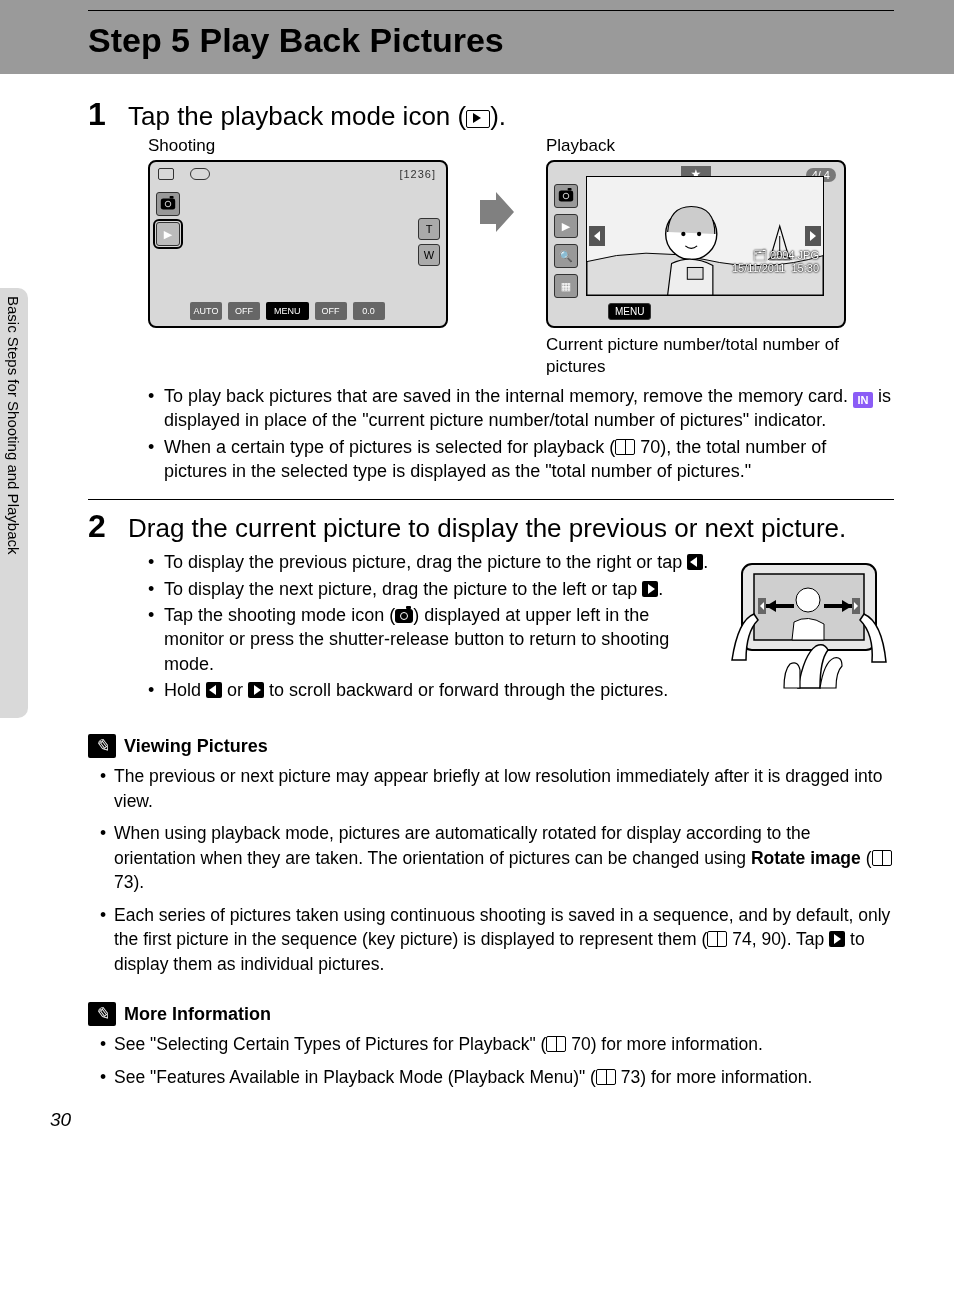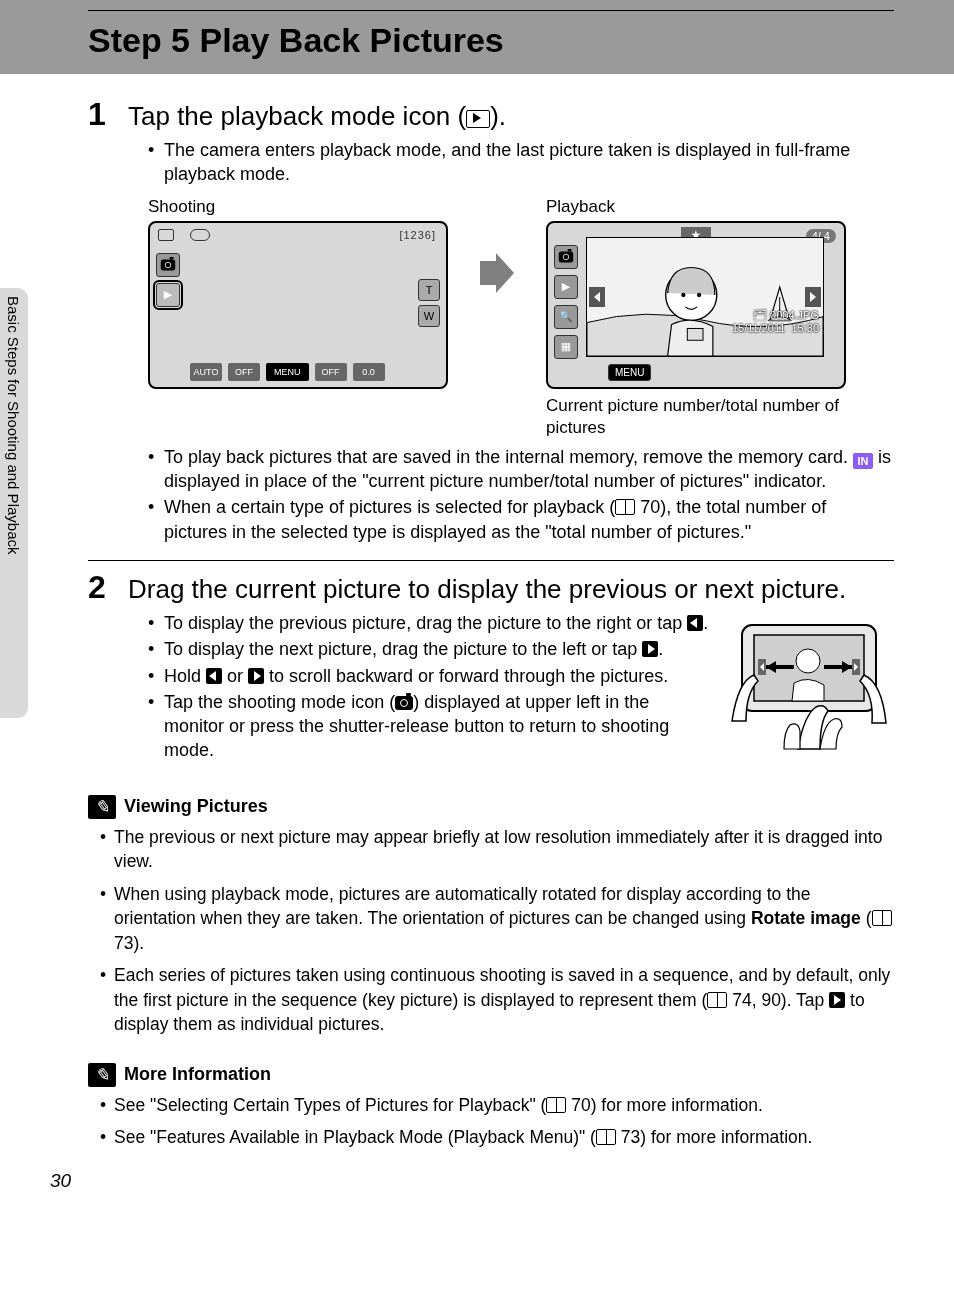--- a/index.html
+++ b/index.html
@@ -326,23 +326,20 @@
     <div class="side-tab-text">Basic Steps for Shooting and Playback</div>
   </div>
 
   <div class="step-row">
     <div class="step-num">1</div>
     <div class="step-text">
       <span>Tap the playback mode icon (</span><span class="inline-box-icon"><span class="play-tri"></span></span><span>).</span>
     </div>
   </div>
 
-  <ul class="bullets">
-    <li>The camera enters playback mode, and the last picture taken is displayed in full-frame playback mode.</li>
-  </ul>
 
   <div class="shots-row">
     <div class="shot-col">
       <div class="section-label" style="margin-left:0">Shooting</div>
       <div class="shot-box">
         <div class="shot-topicons">
           <span class="ti"></span>
           <span class="ti" style="border-radius:6px;width:18px;"></span>
         </div>
         <div class="shot-counter">[1236]</div>
@@ -459,24 +456,24 @@
     </div>
 
     <ul class="bullets" style="margin-right:0;">
       <li>
         <span>To display the previous picture, drag the picture to the right or tap </span><span class="black-sq"><span class="tri-l"></span></span><span>.</span>
       </li>
       <li>
         <span>To display the next picture, drag the picture to the left or tap </span><span class="black-sq"><span class="tri-r"></span></span><span>.</span>
       </li>
       <li>
-        <span>Hold </span><span class="black-sq"><span class="tri-l"></span></span><span> or </span><span class="black-sq"><span class="tri-r"></span></span><span> to scroll backward or forward through the pictures.</span>
+        <span>Tap the shooting mode icon (</span><span class="cam-icon"></span><span>) displayed at upper left in the monitor or press the shutter-release button to return to shooting mode.</span>
       </li>
       <li>
-        <span>Tap the shooting mode icon (</span><span class="cam-icon"></span><span>) displayed at upper left in the monitor or press the shutter-release button to return to shooting mode.</span>
+        <span>Hold </span><span class="black-sq"><span class="tri-l"></span></span><span> or </span><span class="black-sq"><span class="tri-r"></span></span><span> to scroll backward or forward through the pictures.</span>
       </li>
     </ul>
   </div>
 
   <div class="note-head">
     <div class="note-icon">✎</div>
     <div class="note-title">Viewing Pictures</div>
   </div>
   <ul class="note-bullets">
     <li>The previous or next picture may appear briefly at low resolution immediately after it is dragged into view.</li>

